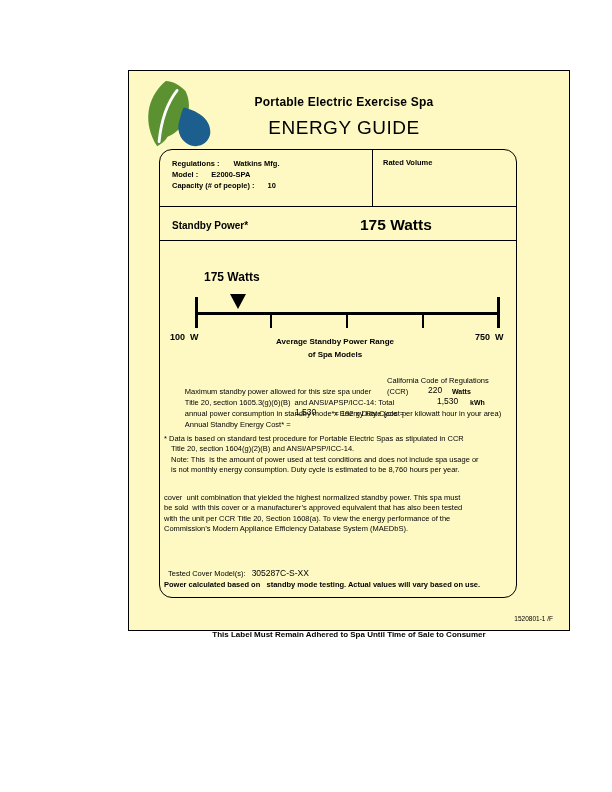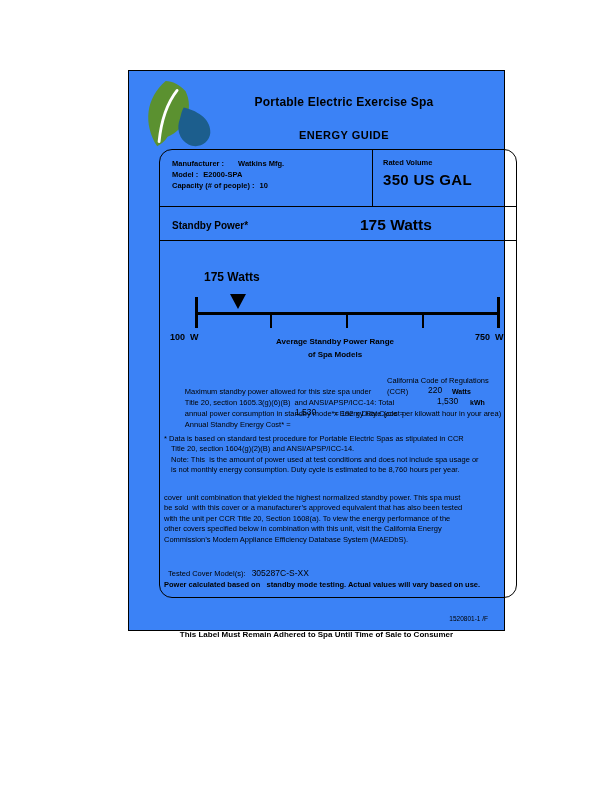--- a/index.html
+++ b/index.html
@@ -2,37 +2,37 @@
 <html><head>
 <meta charset="utf-8">
 <style>
   * { margin:0; padding:0; box-sizing:border-box; }
   html,body { background:#fff; }
   .page {
     position:relative; width:612px; height:792px; background:#ffffff;
     font-family:"Liberation Sans", sans-serif; color:#000;
   }
   .label {
-    position:absolute; left:128px; top:70px; width:377px; height:561px;
-    border:1.5px solid #000; background:#3b82f6;
+    position:absolute; left:128px; top:70px; width:442px; height:561px;
+    border:1.5px solid #000; background:#fef9c3;
   }
   
   .logo { position:absolute; left:12px; top:8px; width:76px; height:74px; }
   .titles { position:absolute; left:70px; top:24px; width:290px; text-align:center; }
   .title-product { font-size:12px; font-weight:bold; letter-spacing:0.2px; }
-  .title-energy { font-size:11px; font-weight:bold; margin-top:20px; letter-spacing:0.5px; }
+  .title-energy { font-size:19px; font-weight:normal; margin-top:8px; letter-spacing:0.5px; }
   
   .inner {
     position:absolute; left:30px; top:78px; width:358px; height:449px;
     border:1.5px solid #000; border-radius:13px; overflow:hidden;
   }
   .row1 { position:absolute; left:0; top:0; width:100%; height:57px; border-bottom:1.5px solid #000; display:flex; }
   .row1-left { width:212px; padding:8px 0 0 12px; }
   .row1-left .ln { font-size:7.5px; font-weight:bold; line-height:11px; white-space:pre; }
-  .row1-left .val { margin-left:5px; }
+  .row1-left .val { margin-left:13px; }
   .row1-left .val-mfr { margin-left:14px; }
   .row1-right { flex:1; border-left:1.5px solid #000; padding:8px 0 0 10px; }
   .rated-label { font-size:7.5px; font-weight:bold; }
   .rated-value { font-size:15px; font-weight:bold; margin-top:4px; letter-spacing:0.3px; }
   .row2 { position:absolute; left:0; top:58.5px; width:100%; height:32px; border-bottom:1.5px solid #000; }
   .standby-label { position:absolute; left:12px; top:11px; font-size:10px; font-weight:bold; }
   .standby-value { position:absolute; left:200px; top:7px; font-size:15.5px; font-weight:bold; }
   
   .scale-area { position:absolute; left:0; top:92px; width:100%; height:133px; }
   .pointer-label { position:absolute; left:44px; top:28px; font-size:12px; font-weight:bold; }
@@ -82,27 +82,26 @@
     </svg>
     <div class="titles">
       <div class="title-product">Portable Electric Exercise Spa</div>
       <div class="title-energy">ENERGY GUIDE</div>
     </div>
 
     <div class="inner">
 
       <div class="row1">
         <div class="row1-left">
-          <div class="ln"><span>Manufacturer :</span><span class="val val-mfr">Watkins Mfg.</span></div>
+          <div class="ln"><span>Regulations :</span><span class="val val-mfr">Watkins Mfg.</span></div>
           <div class="ln"><span>Model :</span><span class="val">E2000-SPA</span></div>
           <div class="ln"><span>Capacity (# of people) :</span><span class="val">10</span></div>
         </div>
         <div class="row1-right">
           <div class="rated-label">Rated Volume</div>
-          <div class="rated-value">350 US GAL</div>
         </div>
       </div>
 
       <div class="row2">
         <span class="standby-label">Standby Power*</span>
         <span class="standby-value">175 Watts</span>
       </div>
 
       <div class="scale-area">
         <div class="pointer-label">175 Watts</div>
@@ -147,21 +146,20 @@
         <div class="fp">* Data is based on standard test procedure for Portable Electric Spas as stipulated in CCR</div>
         <div class="fp fn-indent">Title 20, section 1604(g)(2)(B) and ANSI/APSP/ICC-14.</div>
         <div class="fp fn-indent">Note: This  is the amount of power used at test conditions and does not include spa usage or</div>
         <div class="fp fn-indent">is not monthly energy consumption. Duty cycle is estimated to be 8,760 hours per year.</div>
       </div>
 
       <div class="cover-block">
         <div class="fp">cover  unit combination that yielded the highest normalized standby power. This spa must</div>
         <div class="fp">be sold  with this cover or a manufacturer’s approved equivalent that has also been tested</div>
         <div class="fp">with the unit per CCR Title 20, Section 1608(a). To view the energy performance of the</div>
-        <div class="fp">other covers specified below in combination with this unit, visit the California Energy</div>
         <div class="fp">Commission’s Modern Appliance Efficiency Database System (MAEDbS).</div>
       </div>
 
       <div class="tested1">
         <span>Tested Cover Manufacturer(s):</span>
         <span class="tested-val">Watkins Mfg.</span>
       </div>
       <div class="tested2">
         <span>Tested Cover Model(s):</span>
         <span class="tested-val">305287C-S-XX</span>

